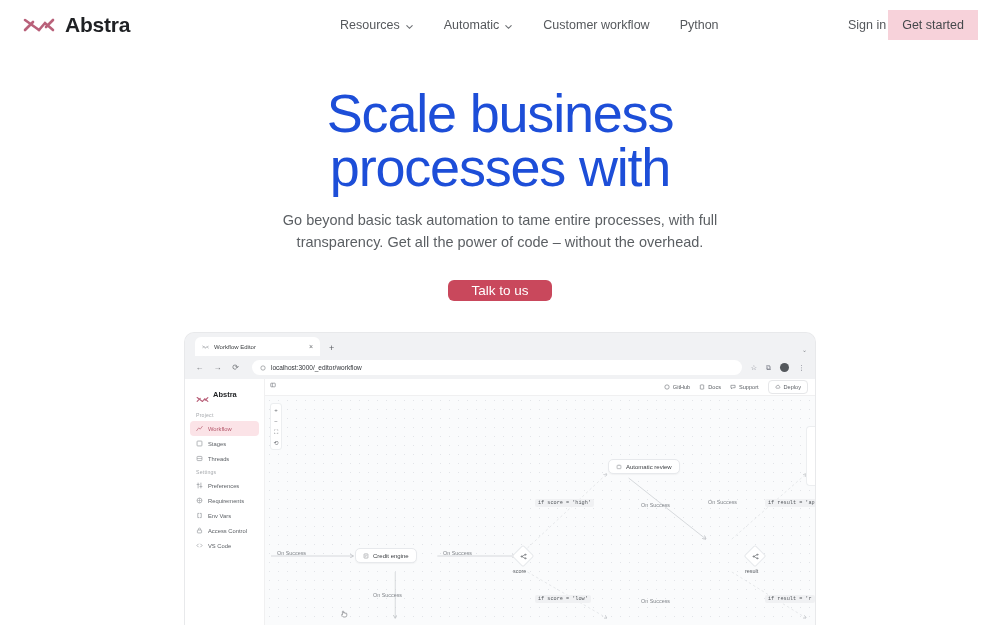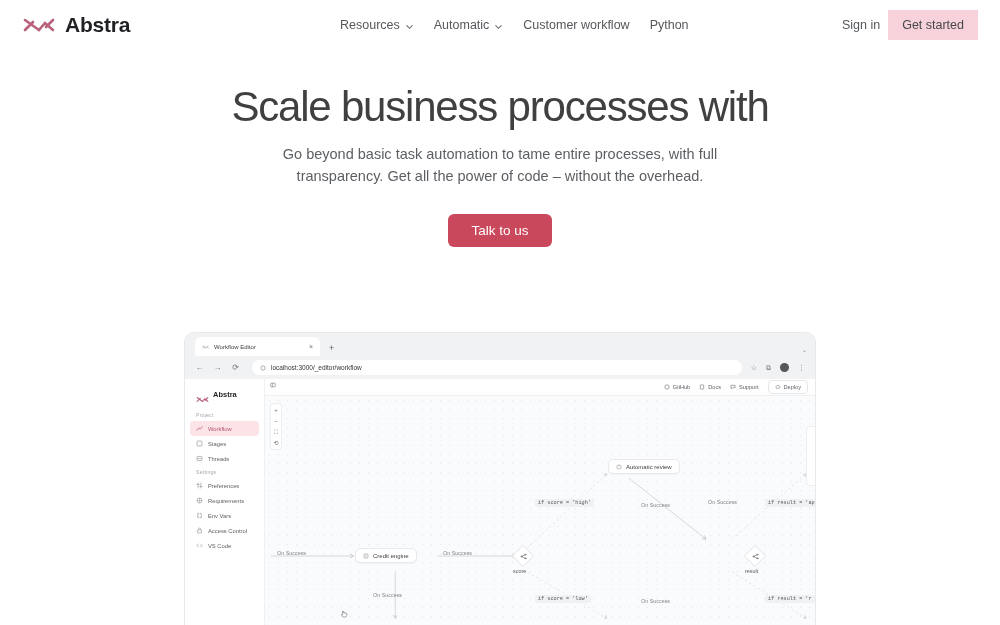--- a/index.html
+++ b/index.html
@@ -25,82 +25,82 @@
     font-size: 21px;
     font-weight: 600;
     letter-spacing: -0.2px;
     color: #1f2124;
   }
   .nav-center {
     position: absolute;
     left: 340px;
     display: flex;
     align-items: center;
-    gap: 20px;
+    gap: 30px;
   }
   .nav-link {
     font-size: 12.5px;
     color: #55585c;
     display: flex;
     align-items: center;
     gap: 5px;
     cursor: pointer;
     white-space: nowrap;
   }
   .caret {
     width: 9px; height: 9px;
     display: inline-block;
     position: relative;
     top: -1px;
   }
   .nav-right {
     margin-left: auto;
     display: flex;
     align-items: center;
-    gap: 8px;
+    gap: 2px;
   }
   .signin { font-size: 12.5px; color: #55585c; cursor: pointer; }
   .get-started {
     background: #f7d2da;
     color: #45484b;
     font-size: 12.5px;
     border: none;
     border-radius: 0;
     padding: 8px 14px;
     cursor: pointer;
     font-family: inherit;
   }
 
   
   .hero { text-align: center; padding-top: 36px; }
   .hero h1 {
-    font-size: 42px;
+    font-size: 54px;
     line-height: 1.0;
     font-weight: 400;
     letter-spacing: -1.2px;
-    color: #404040;
+    color: #1d4ed8;
     max-width: 560px;
     margin: 0 auto;
   }
   .hero h1 .line2 { display: block; margin-top: 14px; }
   .hero-sub {
     margin: 16px auto 0;
     max-width: 470px;
     font-size: 14.5px;
     line-height: 1.5;
     color: #5b5f63;
   }
   .cta-wrap { margin-top: 26px; }
   .cta {
     background: #c9485c;
     color: #ffffff;
     font-size: 13.5px;
     border: none;
     border-radius: 6px;
-    padding: 9px 23px;
+    padding: 3px 23px;
     cursor: pointer;
     font-family: inherit;
   }
 
   
   .mock {
     position: absolute;
     left: 185px; top: 333px;
     width: 630px; height: 292px;
     background: #f1f2f4;

